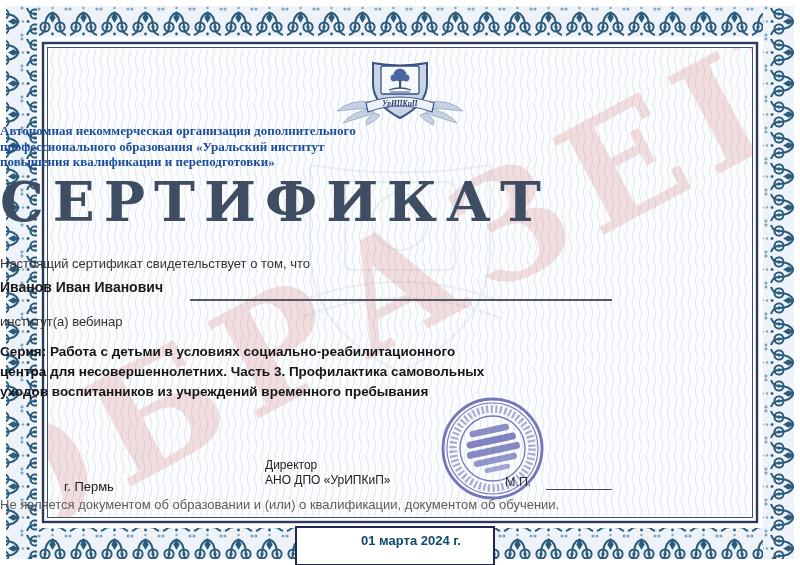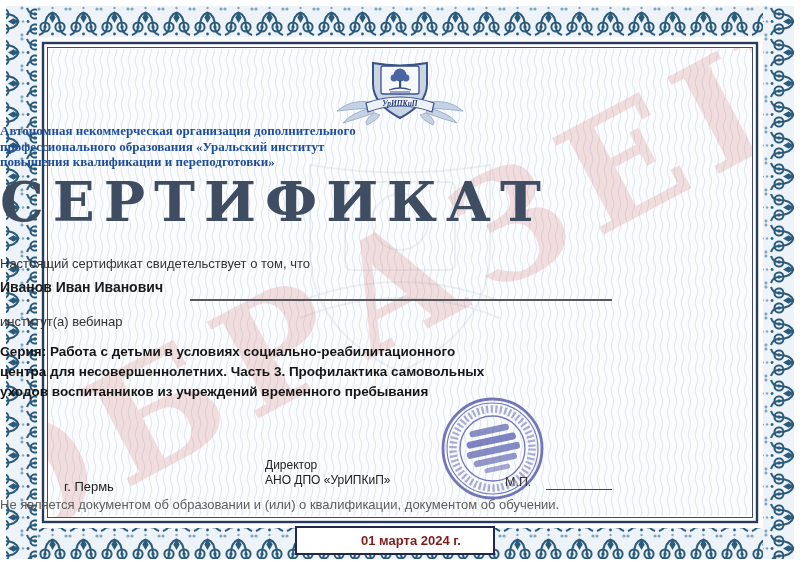--- a/index.html
+++ b/index.html
@@ -30,23 +30,23 @@
   .name-line{top:299px;left:190px;width:422px;height:2px;background:#55585e;}
   .action{top:314px;font-size:13px;color:#333;}
   .webinar{top:342px;font-size:13.5px;font-weight:bold;line-height:20px;color:#151515;}
   .city{left:64px;top:479px;font-size:13px;color:#222;}
   .director{left:265px;top:458px;font-size:12px;line-height:15px;color:#222;}
   .stamp-svg{position:absolute;left:440px;top:396px;opacity:.88;}
   .mp{left:505px;top:475px;font-size:12.5px;color:#333;}
   .sig-line{left:546px;top:489px;width:66px;height:0;border-top:1.5px solid #44464c;}
   .disclaimer{top:497px;font-size:13px;color:#5d5d5d;}
   .date-box{
-    left:295px;top:526px;width:200px;height:29px;z-index:4;
+    left:295px;top:526px;width:200px;height:40px;z-index:4;
     background:#ffffff;border:2px solid #20294d;box-sizing:border-box;
-    text-align:center;line-height:25px;font-size:13px;font-weight:bold;color:#7f1d1d;padding-left:32px;
+    text-align:center;line-height:25px;font-size:13px;font-weight:bold;color:#0c4a6e;padding-left:32px;
   }
 </style>
 </head>
 <body>
 
 <div class="cert">
 
   <svg class="bg-svg" width="800" height="565" viewBox="0 0 800 565">
     <defs>
       <pattern id="wave" patternUnits="userSpaceOnUse" width="7" height="22">

